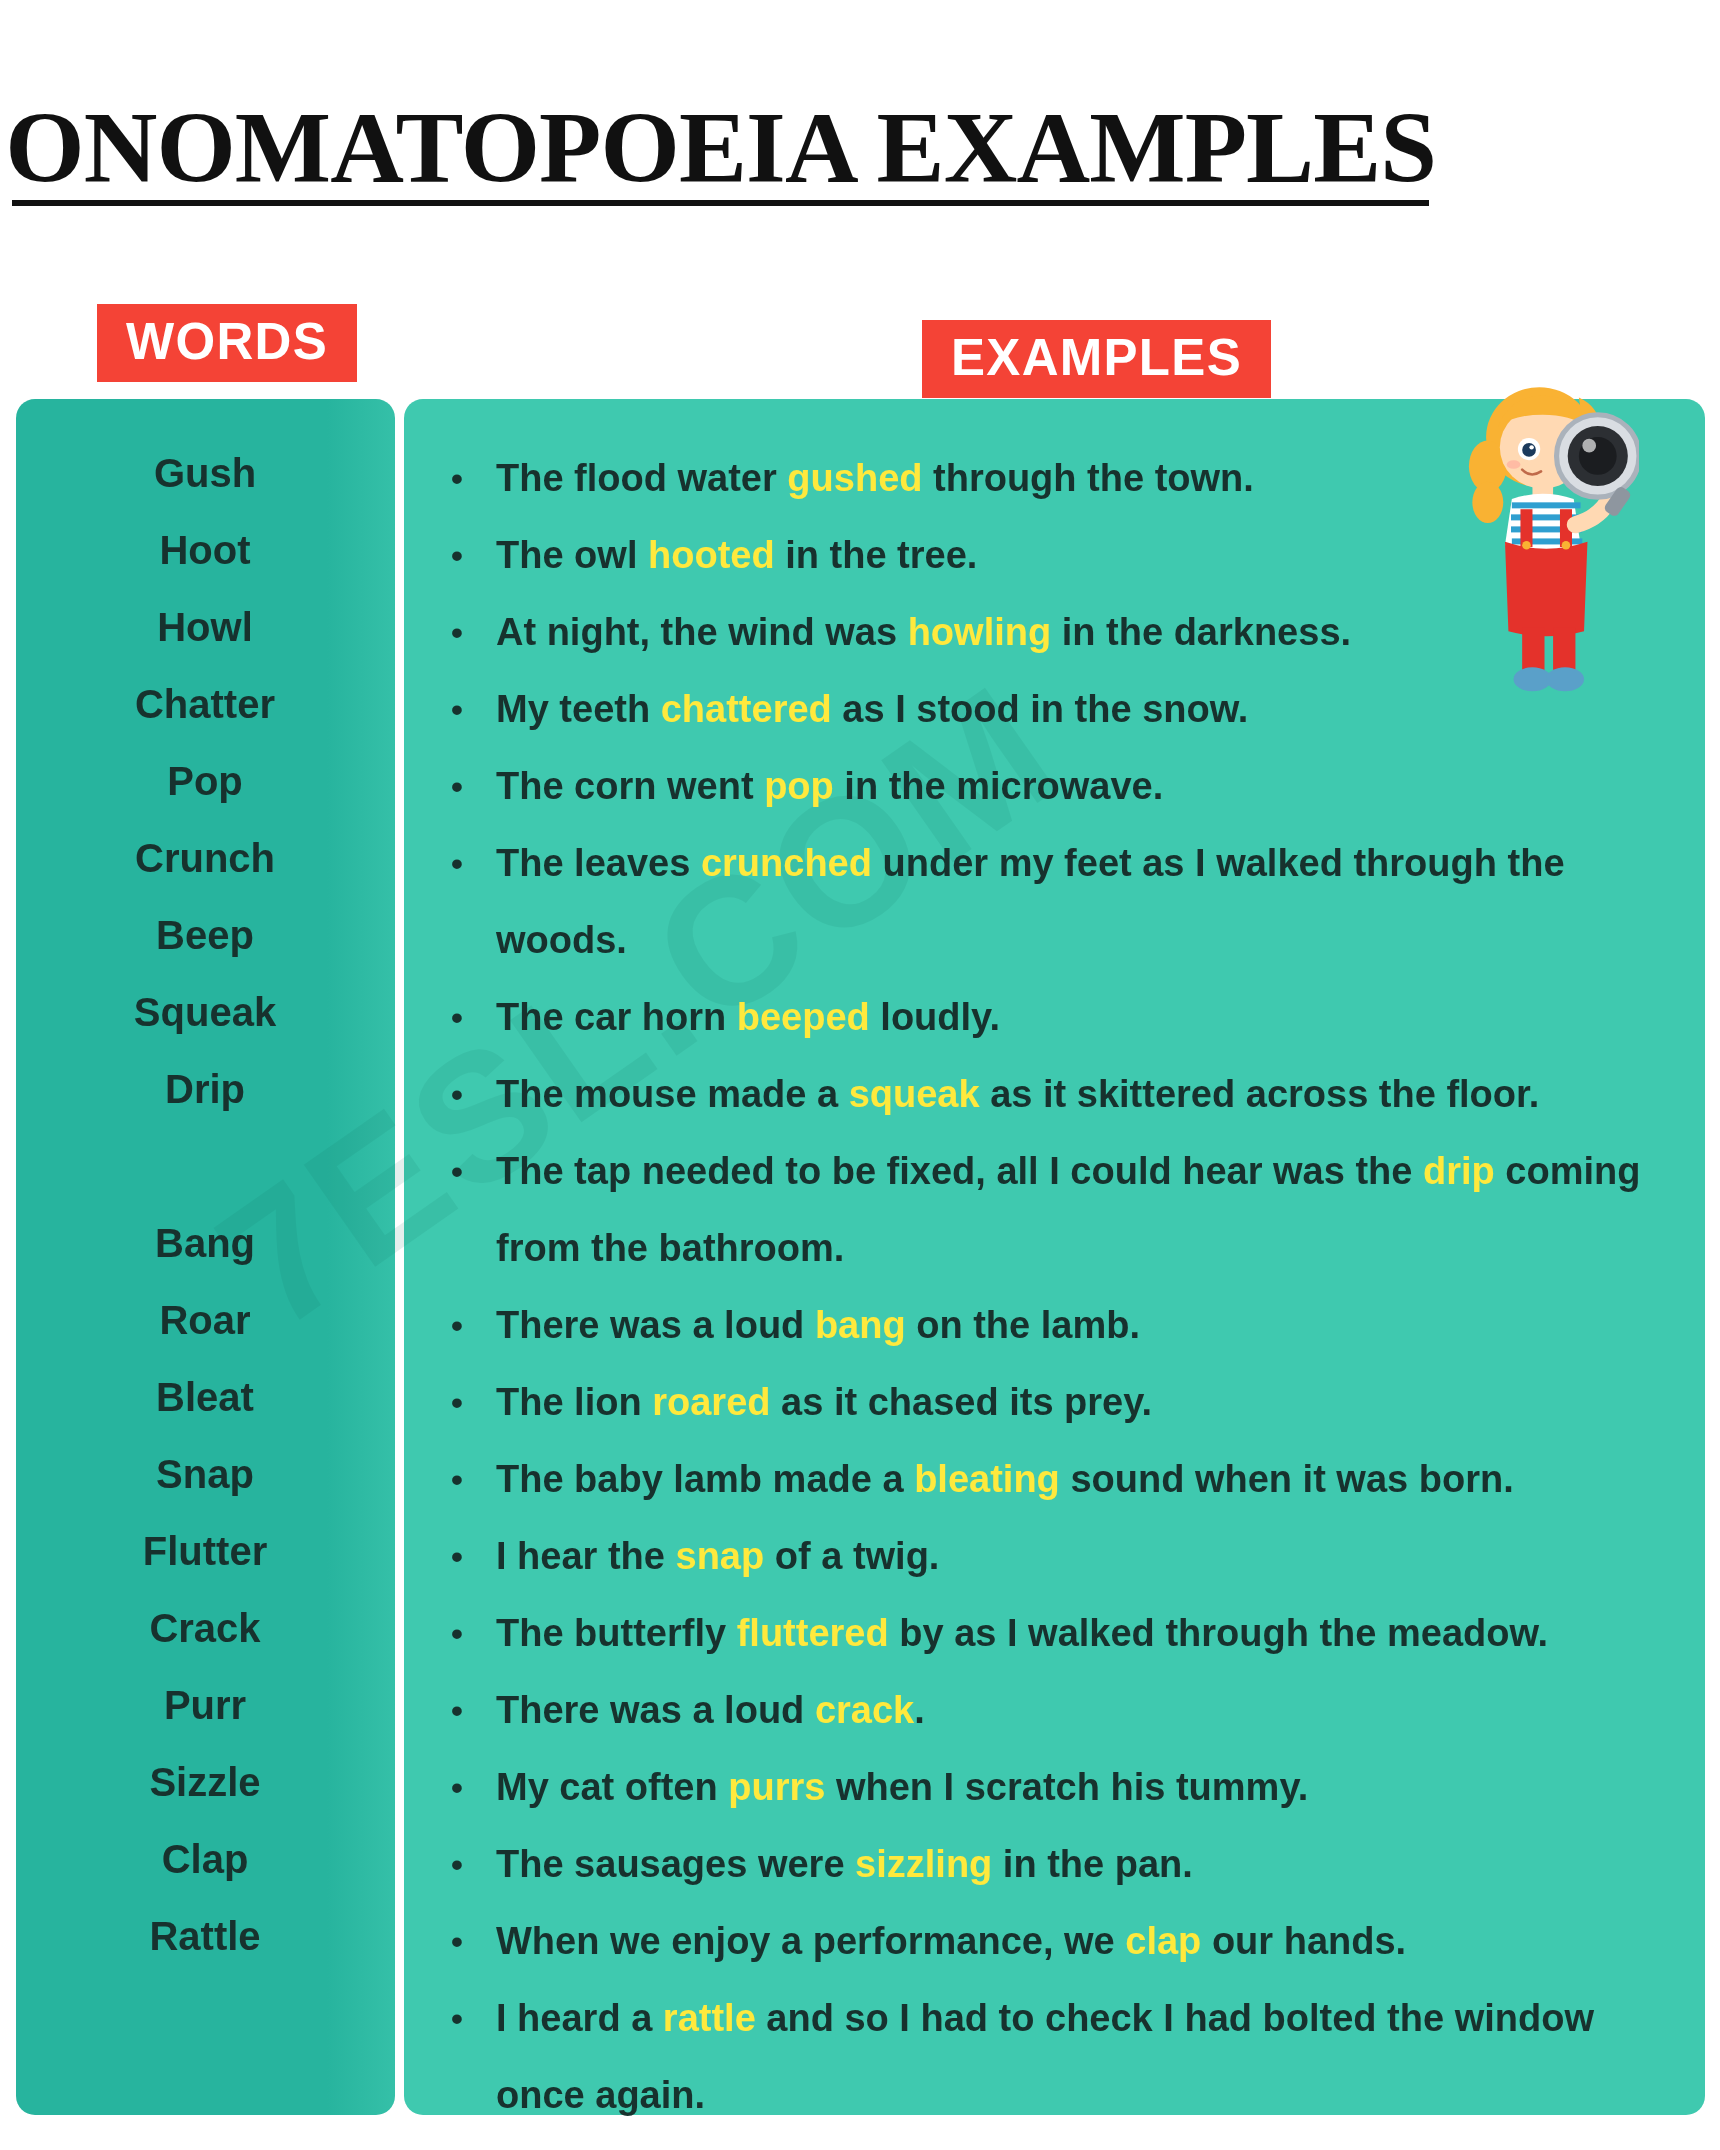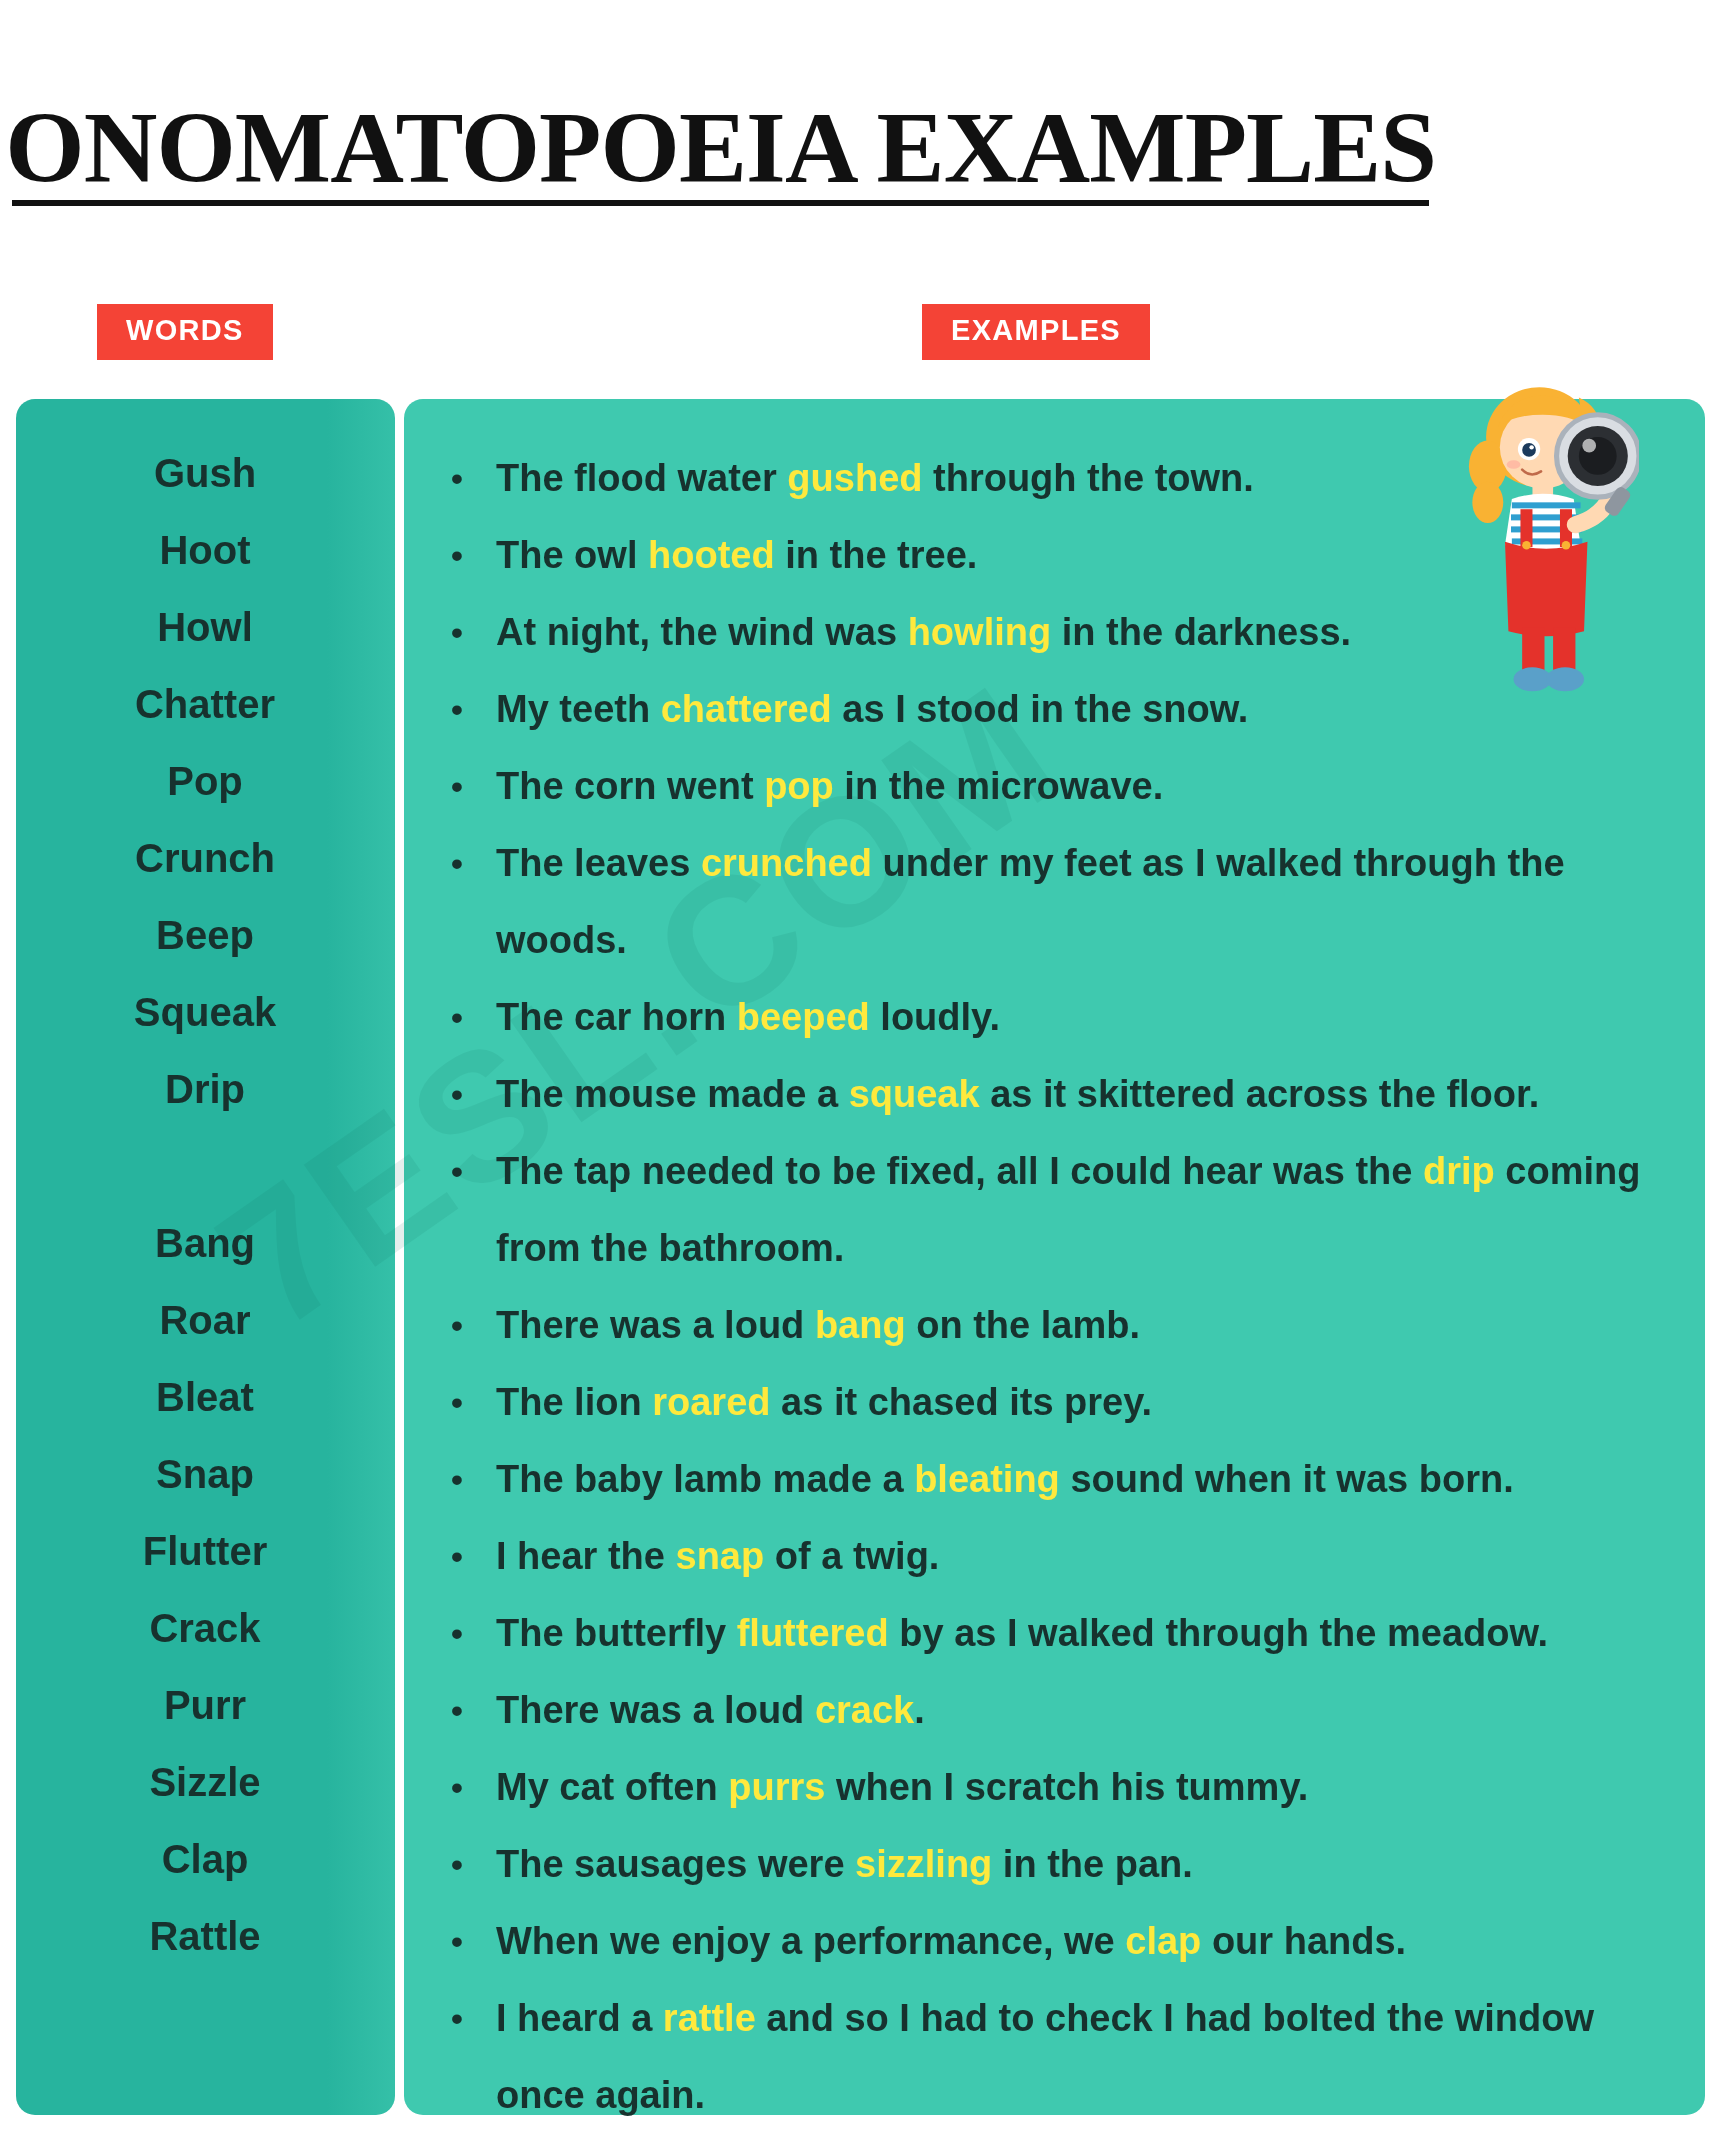--- a/index.html
+++ b/index.html
@@ -46,27 +46,27 @@
   .headers {
     position: relative;
     height: 95px;
     margin-top: 24px;
   }
   .hdr {
     position: absolute;
     background: #f44336;
     color: #ffffff;
     font-weight: bold;
-    font-size: 29px;
+    font-size: 51px;
     letter-spacing: 1.3px;
     padding: 12px 29px 15.5px 29px;
     line-height: 1;
   }
   .hdr-words { left: 97px; top: 0; }
-  .hdr-examples { left: 922px; top: 0; }
+  .hdr-examples { left: 922px; top: 16px; }
 
   
   .board {
     position: relative;
     height: 1729px;
   }
   .panel {
     position: absolute;
     background: #3ec7ae;
     border-radius: 19px;

